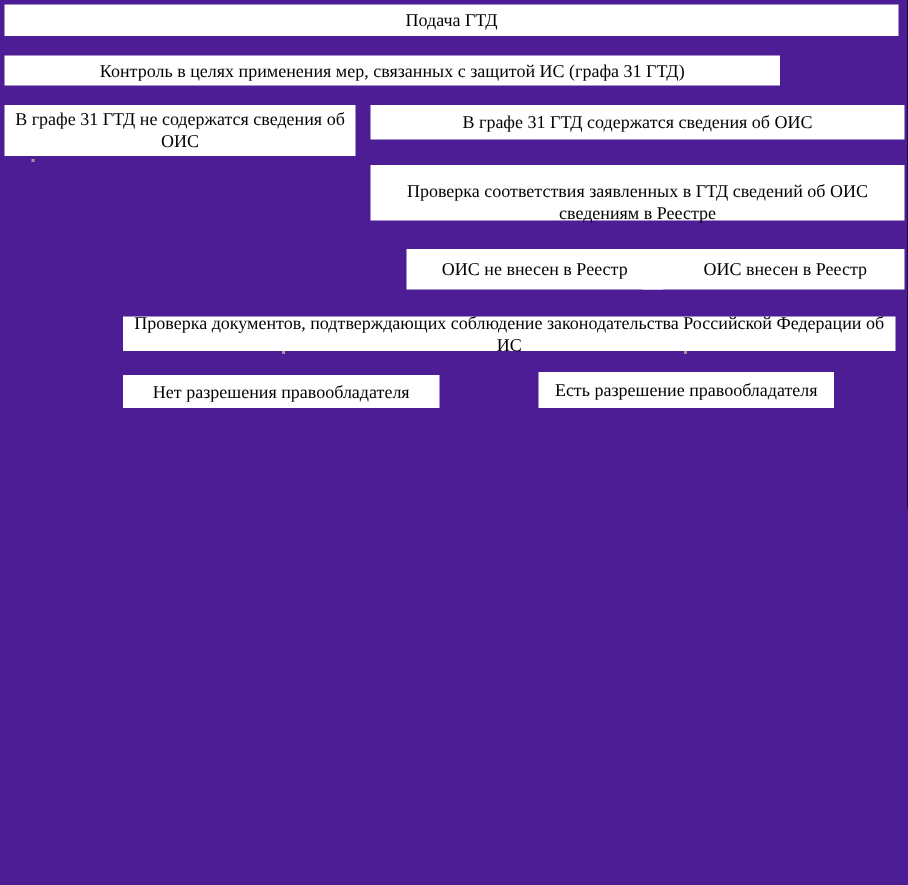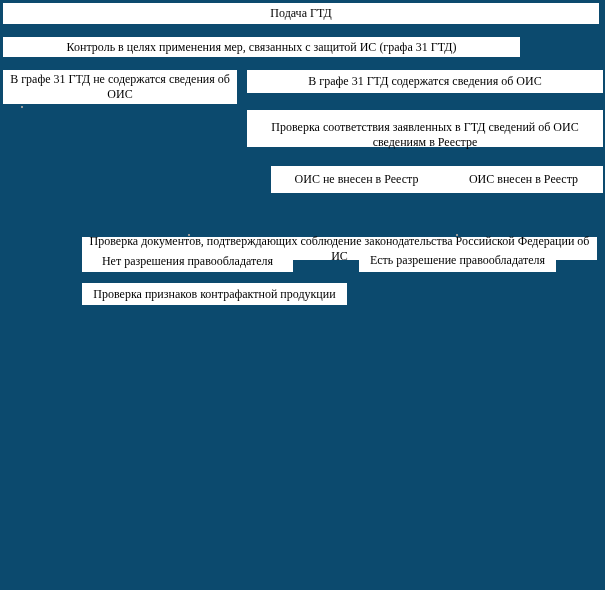--- a/index.html
+++ b/index.html
@@ -4,21 +4,21 @@
 <style>
   html, body {
     margin: 0;
     padding: 0;
     background: #000000;
   }
   .canvas {
     position: relative;
     width: 605px;
     height: 590px;
-    background: #0c4a6e;
+    background: #4c1d95;
     overflow: hidden;
     font-family: "Liberation Serif", "DejaVu Serif", serif;
   }
   .node {
     position: absolute;
     background: #ffffff;
     color: #000000;
     display: flex;
     align-items: center;
     justify-content: center;
@@ -33,21 +33,21 @@
   
   #n1  { left: 3px;   top: 3px;   width: 596px; height: 21px; }
   #n2  { left: 3px;   top: 37px;  width: 517px; height: 20px; }
   #n3  { left: 3px;   top: 70px;  width: 234px; height: 34px; }
   #n3 span { max-width: 222px; }
   #n4  { left: 247px; top: 70px;  width: 356px; height: 23px; }
   #n5  { left: 247px; top: 110px; width: 356px; height: 37px; }
   #n5 span { max-width: 344px; margin-top: 12px; }
   #n6  { left: 247px; top: 166px; width: 171px; height: 27px; margin-left: 24px; }
   #n7  { left: 428px; top: 166px; width: 175px; height: 27px; padding-left: 16px; }
-  #n8  { left: 82px;  top: 211px; width: 515px; height: 23px; margin-top: 26px; }
+  #n8  { left: 82px;  top: 211px; width: 515px; height: 23px; }
   #n9  { left: 82px;  top: 250px; width: 211px; height: 22px; font-family: Liberation Serif, serif; }
   #n10 { left: 359px; top: 248px; width: 197px; height: 24px; font-family: Liberation Serif, serif; }
   #n11 { left: 82px;  top: 283px; width: 265px; height: 22px; }
   
   .speck {
     position: absolute;
     width: 2px;
     height: 2px;
     background: #9a9a9a;
   }
@@ -93,21 +93,18 @@
   </div>
 
   <div class="node" id="n9">
     <span>Нет разрешения правообладателя</span>
   </div>
 
   <div class="node" id="n10">
     <span>Есть разрешение правообладателя</span>
   </div>
 
-  <div class="node" id="n11">
-    <span>Проверка признаков контрафактной продукции</span>
-  </div>
 
   <div class="speck" id="d1"></div>
   <div class="speck" id="d2"></div>
   <div class="speck" id="d3"></div>
 
 </div>
 
 </body></html>

